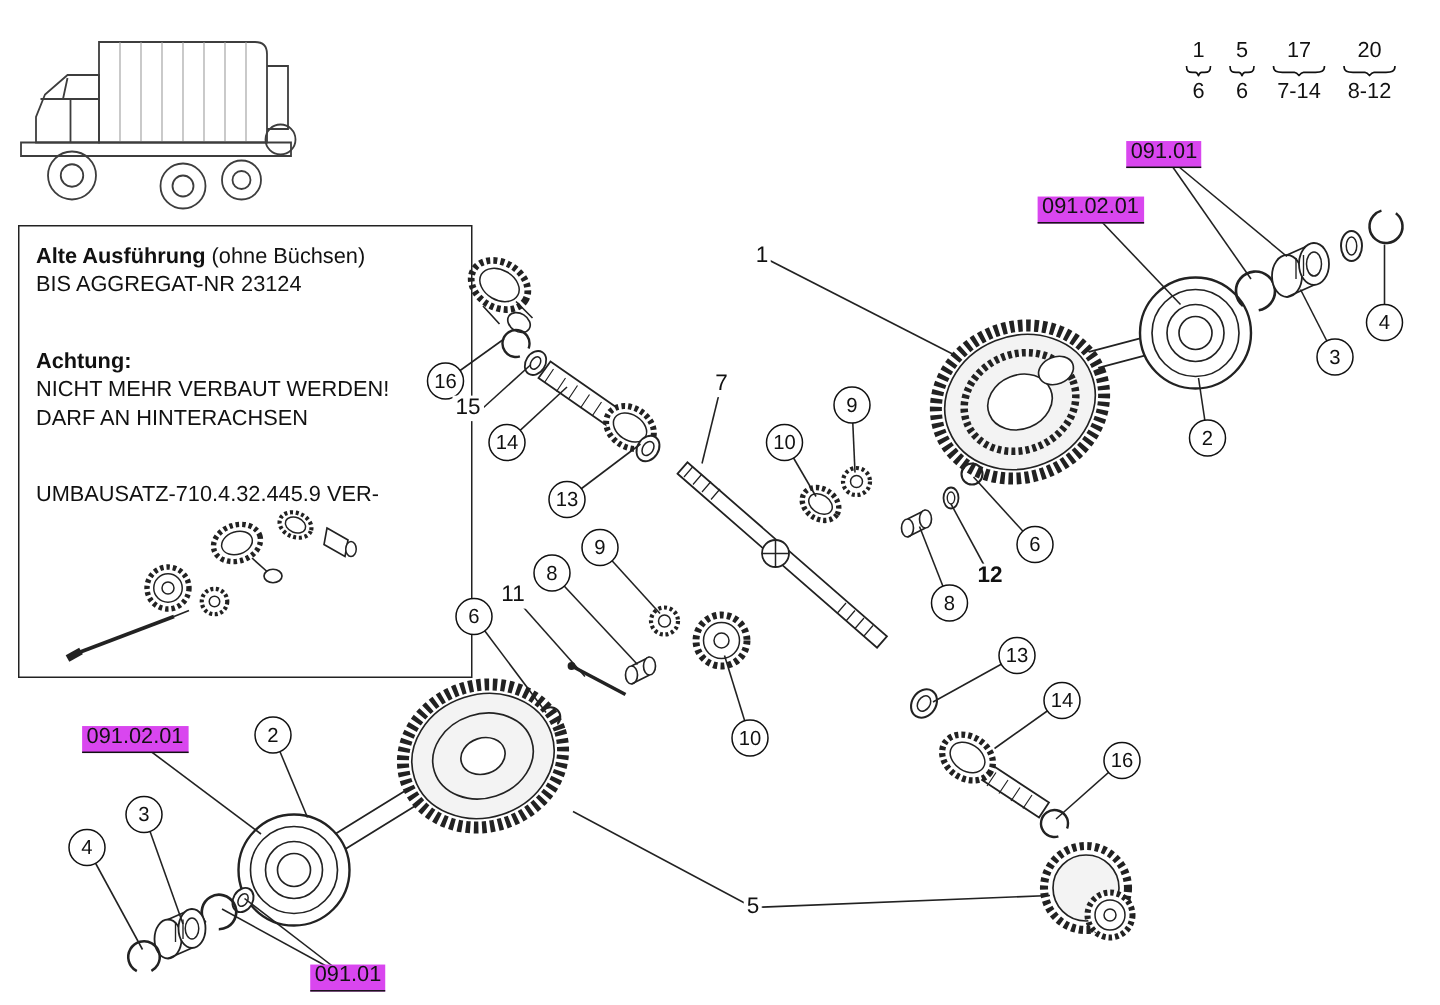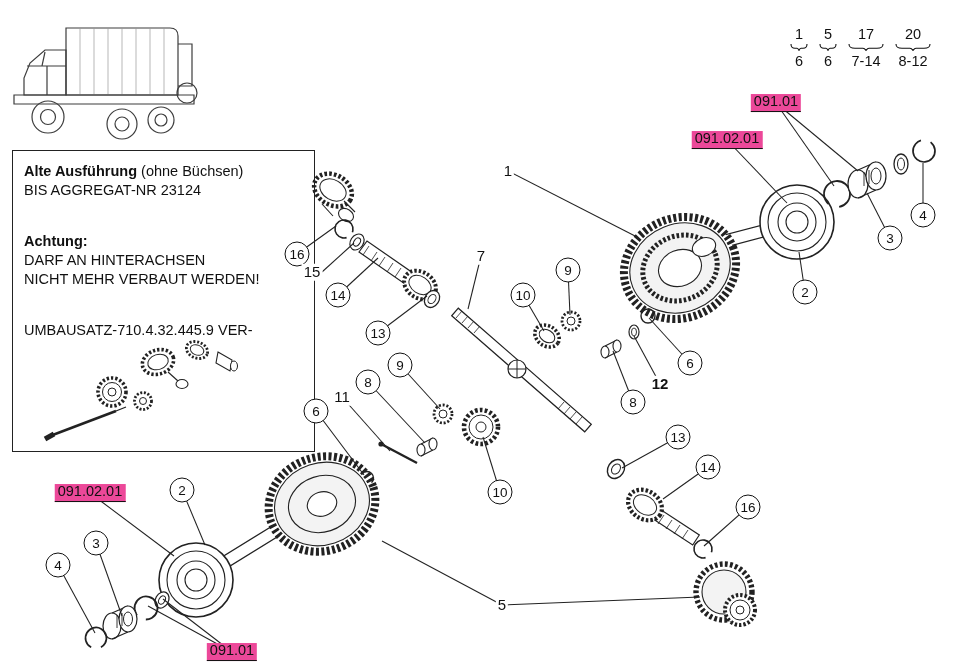--- a/index.html
+++ b/index.html
@@ -25,21 +25,21 @@
   .brace { display:block; margin:1px 0 2px 0; }
 
   
   #callout-layer { position:absolute; left:0; top:0; width:960px; height:670px; pointer-events:none; }
   .callout { position:absolute; transform:translate(-50%,-50%); display:flex; align-items:center; justify-content:center; }
   .callout.circle {
     width:25px; height:25px; border:1.6px solid #111; border-radius:50%;
     background:#fff; font-size:13.5px; line-height:1;
   }
   .callout.plain { font-size:15px; background:#fff; padding:0 2px; line-height:1.1; }
-  .callout.group { font-size:14.5px; background:#ec4899; padding:0 3px 1px 3px; border-bottom:1.2px solid #111; line-height:1.1; }
+  .callout.group { font-size:14.5px; background:#d946ef; padding:0 3px 1px 3px; border-bottom:1.2px solid #111; line-height:1.1; }
 </style>
 </head>
 <body>
 
 <div id="stage">
 
   <svg id="art" width="960" height="670" viewBox="0 0 960 670">
     <rect width="960" height="670" fill="#ffffff"></rect>
 
     <g stroke="#3d3d3d" fill="none" stroke-width="1.2">
@@ -258,22 +258,22 @@
         <line x1="90" y1="493" x2="174" y2="556"></line>
         <line x1="232" y1="652" x2="148" y2="606"></line>
         <line x1="232" y1="652" x2="163" y2="599"></line>
       </g>
   </svg>
 
   <div id="info-box">
     <p><b>Alte Ausführung</b><span> (ohne Büchsen)</span></p>
     <p>BIS AGGREGAT-NR 23124</p>
     <p class="gap"><b>Achtung:</b></p>
+    <p>NICHT MEHR VERBAUT WERDEN!</p>
     <p>DARF AN HINTERACHSEN</p>
-    <p>NICHT MEHR VERBAUT WERDEN!</p>
     <p class="gap">UMBAUSATZ-710.4.32.445.9 VER-</p>
   </div>
 
   <div id="ref-table">
     <div class="ref-col">
       <span class="ref-top">1</span>
       <svg class="brace" width="18" height="8" viewBox="0 0 18 8">
           <path d="M1,1 C1,4.8 2.6,5.2 5,5.2 L7,5.2 C8.2,5.2 9,7.4 9,7.4 C9,7.4 9.8,5.2 11,5.2 L13,5.2 C15.4,5.2 17,4.8 17,1" fill="none" stroke="#111" stroke-width="1.1"></path>
         </svg>
       <span class="ref-bottom">6</span>

